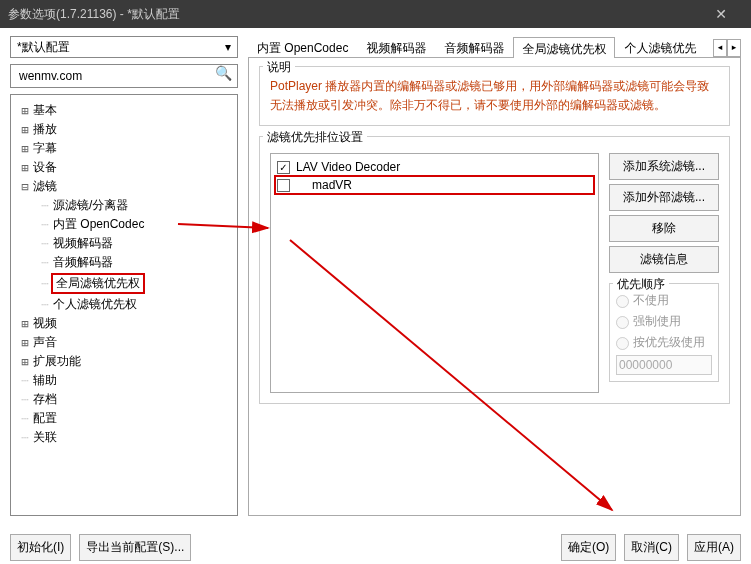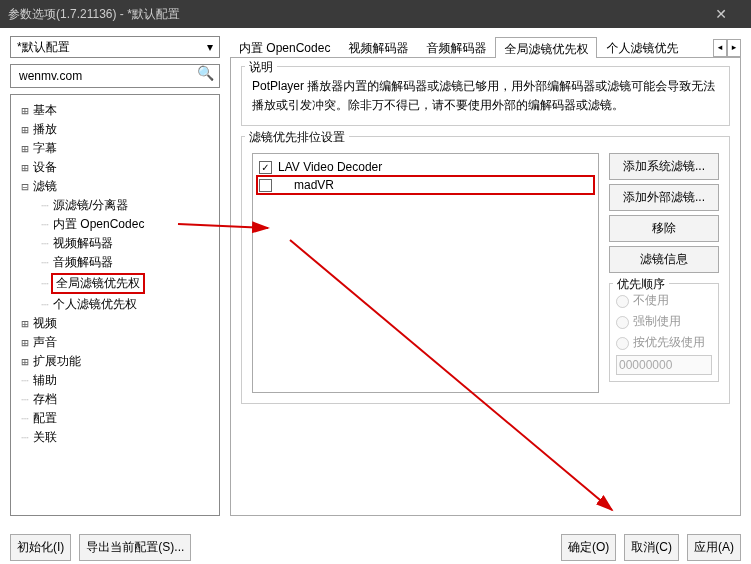--- a/index.html
+++ b/index.html
@@ -2,21 +2,21 @@
 <html><head>
 <meta charset="utf-8">
 <style>
 * { box-sizing: border-box; margin: 0; padding: 0; font-family: "Microsoft YaHei", sans-serif; font-size: 12px; }
 body { background: #fff; width: 751px; height: 564px; position: relative; }
 .titlebar { background: #3a3a3a; color: #ccc; height: 28px; display: flex; align-items: center; padding: 0 8px; }
 .titlebar-title { flex: 1; }
 .titlebar-close { width: 44px; text-align: center; color: #ccc; font-size: 14px; }
 .content { padding: 8px 10px; height: 502px; }
 .top-row { display: flex; gap: 10px; height: 480px; }
-.left-col { width: 210px; display: flex; flex-direction: column; }
+.left-col { width: 228px; display: flex; flex-direction: column; }
 .profile-select { border: 1px solid #888; height: 22px; display: flex; align-items: center; padding: 0 6px; margin-bottom: 6px; background: #fff; }
 .profile-select span:first-child { flex: 1; }
 .search-wrap { border: 1px solid #888; height: 24px; display: flex; padding: 0 4px; margin-bottom: 6px; }
 .search-input { border: none; outline: none; flex: 1; padding: 0 4px; }
 .search-icon { font-size: 14px; color: #444; }
 .tree { border: 1px solid #888; flex: 1; padding: 6px 4px; overflow: auto; }
 .tree-item { display: flex; align-items: center; padding: 1px 0; white-space: nowrap; }
 .tree-item.depth1 { padding-left: 4px; }
 .tree-item.depth2 { padding-left: 24px; }
 .tree-item .exp { width: 12px; text-align: center; color: #666; font-family: monospace; }
@@ -25,21 +25,21 @@
 .tree-item.boxed .lbl { border: 2px solid #d40000; padding: 0 3px; }
 .right-col { flex: 1; display: flex; flex-direction: column; }
 .tabs { display: flex; border-bottom: 1px solid #aaa; height: 22px; }
 .tab { padding: 3px 8px; border: 1px solid transparent; border-bottom: none; white-space: nowrap; }
 .tab.active { border-color: #aaa; background: #fff; position: relative; top: 1px; }
 .tab-nav { margin-left: auto; display: flex; }
 .tab-nav-btn { width: 14px; border: 1px solid #aaa; text-align: center; font-size: 9px; line-height: 14px; margin-top: 3px; }
 .panel { border: 1px solid #aaa; border-top: none; flex: 1; padding: 8px 10px; }
 .group { border: 1px solid #ccc; padding: 10px; margin-bottom: 10px; position: relative; }
 .group-title { position: absolute; top: -8px; left: 3px; background: #fff; padding: 0 4px; }
-.desc-text { line-height: 1.6; color: #000000; }
+.desc-text { line-height: 1.6; color: #c2410c; }
 .filter-row { display: flex; gap: 10px; margin-top: 6px; }
 .filter-list { flex: 1; border: 1px solid #aaa; height: 240px; padding: 4px; }
 .filter-item { display: flex; align-items: center; padding: 2px; gap: 6px; }
 .filter-item .cb { width: 13px; height: 13px; border: 1px solid #666; display: inline-flex; align-items: center; justify-content: center; font-size: 10px; }
 .filter-item.boxed { outline: 2px solid #d40000; outline-offset: -1px; gap: 22px; }
 .filter-btns { width: 110px; display: flex; flex-direction: column; gap: 4px; }
 .btn { border: 1px solid #aaa; background: #f3f3f3; padding: 4px 6px; text-align: center; white-space: nowrap; }
 .btn-row { display: flex; gap: 4px; }
 .btn-row .btn { flex: 1; }
 .priority-box { border: 1px solid #ccc; padding: 6px; margin-top: 6px; position: relative; }

